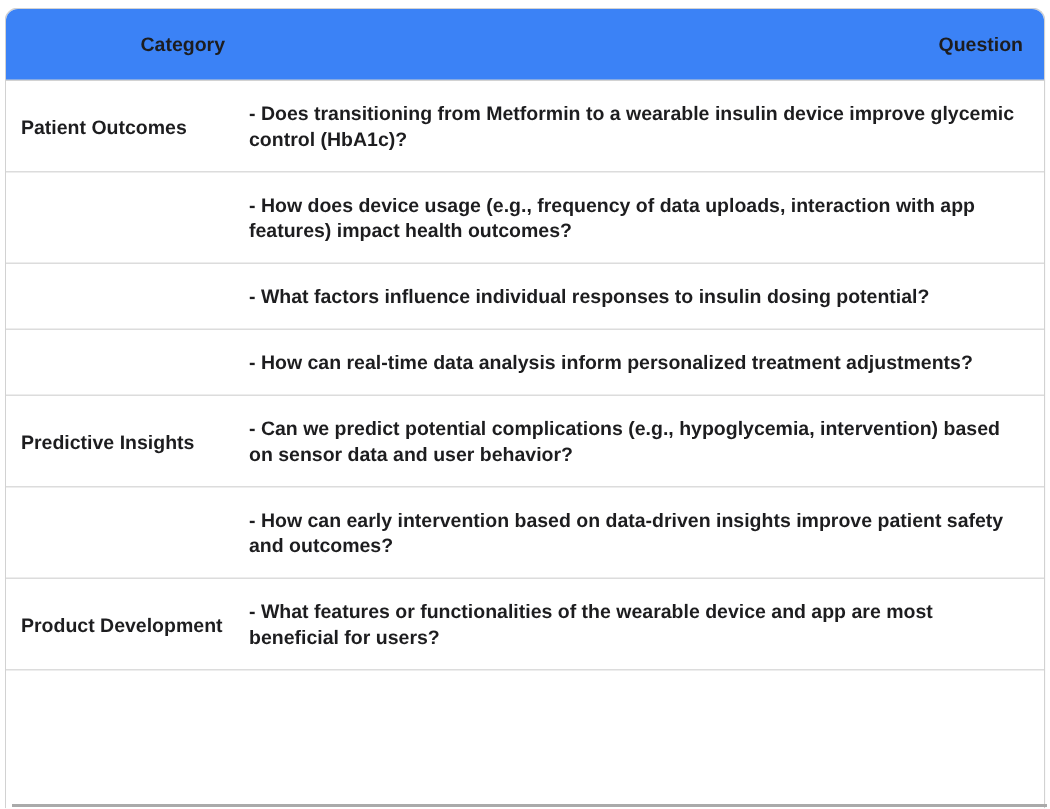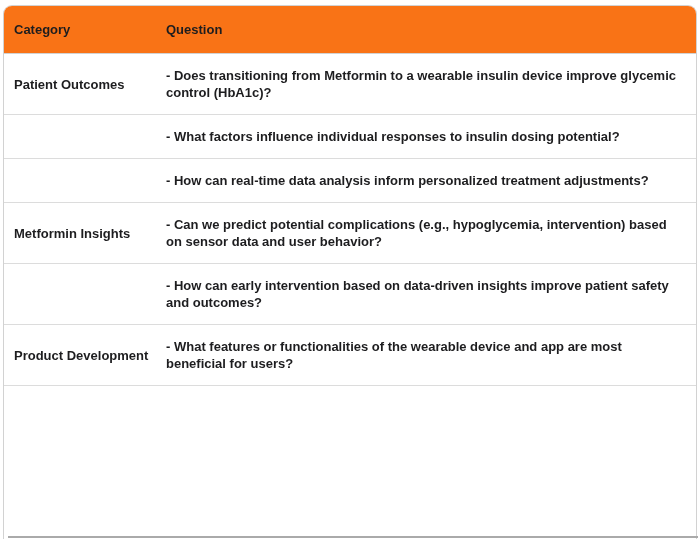--- a/index.html
+++ b/index.html
@@ -39,25 +39,26 @@
   .cat {
     width: 152px;
     padding: 13px 6px 13px 10px;
     font-weight: 600;
   }
   .q {
     padding: 13px 14px 13px 10px;
     font-weight: bold;
   }
   .header-row .cell {
-    background: #f97316;
+    background: #3b82f6;
     font-weight: 600;
     padding-top: 15px;
     padding-bottom: 15px;
     border-bottom: 1px solid #d2d2d2;
+    text-align: right;
   }
   .bottom-rule {
     position: absolute;
     left: 8px; right: 2px; bottom: 1px;
     height: 2px;
     background: #aaaaaa;
   }
 </style>
 </head>
 <body>
@@ -69,34 +70,38 @@
       <div class="cell cat">Category</div>
       <div class="cell q">Question</div>
     </div>
 
     <div class="row">
       <div class="cell cat">Patient Outcomes</div>
       <div class="cell q">- Does transitioning from Metformin to a wearable insulin device improve glycemic control (HbA1c)?</div>
     </div>
 
 
+    <div class="row">
+      <div class="cell cat"></div>
+      <div class="cell q">- How does device usage (e.g., frequency of data uploads, interaction with app features) impact health outcomes?</div>
+    </div>
 
 
     <div class="row">
       <div class="cell cat"></div>
       <div class="cell q">- What factors influence individual responses to insulin dosing potential?</div>
     </div>
 
     <div class="row">
       <div class="cell cat"></div>
       <div class="cell q">- How can real-time data analysis inform personalized treatment adjustments?</div>
     </div>
 
     <div class="row">
-      <div class="cell cat">Metformin Insights</div>
+      <div class="cell cat">Predictive Insights</div>
       <div class="cell q">- Can we predict potential complications (e.g., hypoglycemia, intervention) based on sensor data and user behavior?</div>
     </div>
 
     <div class="row">
       <div class="cell cat"></div>
       <div class="cell q">- How can early intervention based on data-driven insights improve patient safety and outcomes?</div>
     </div>
 
     <div class="row">
       <div class="cell cat">Product Development</div>

